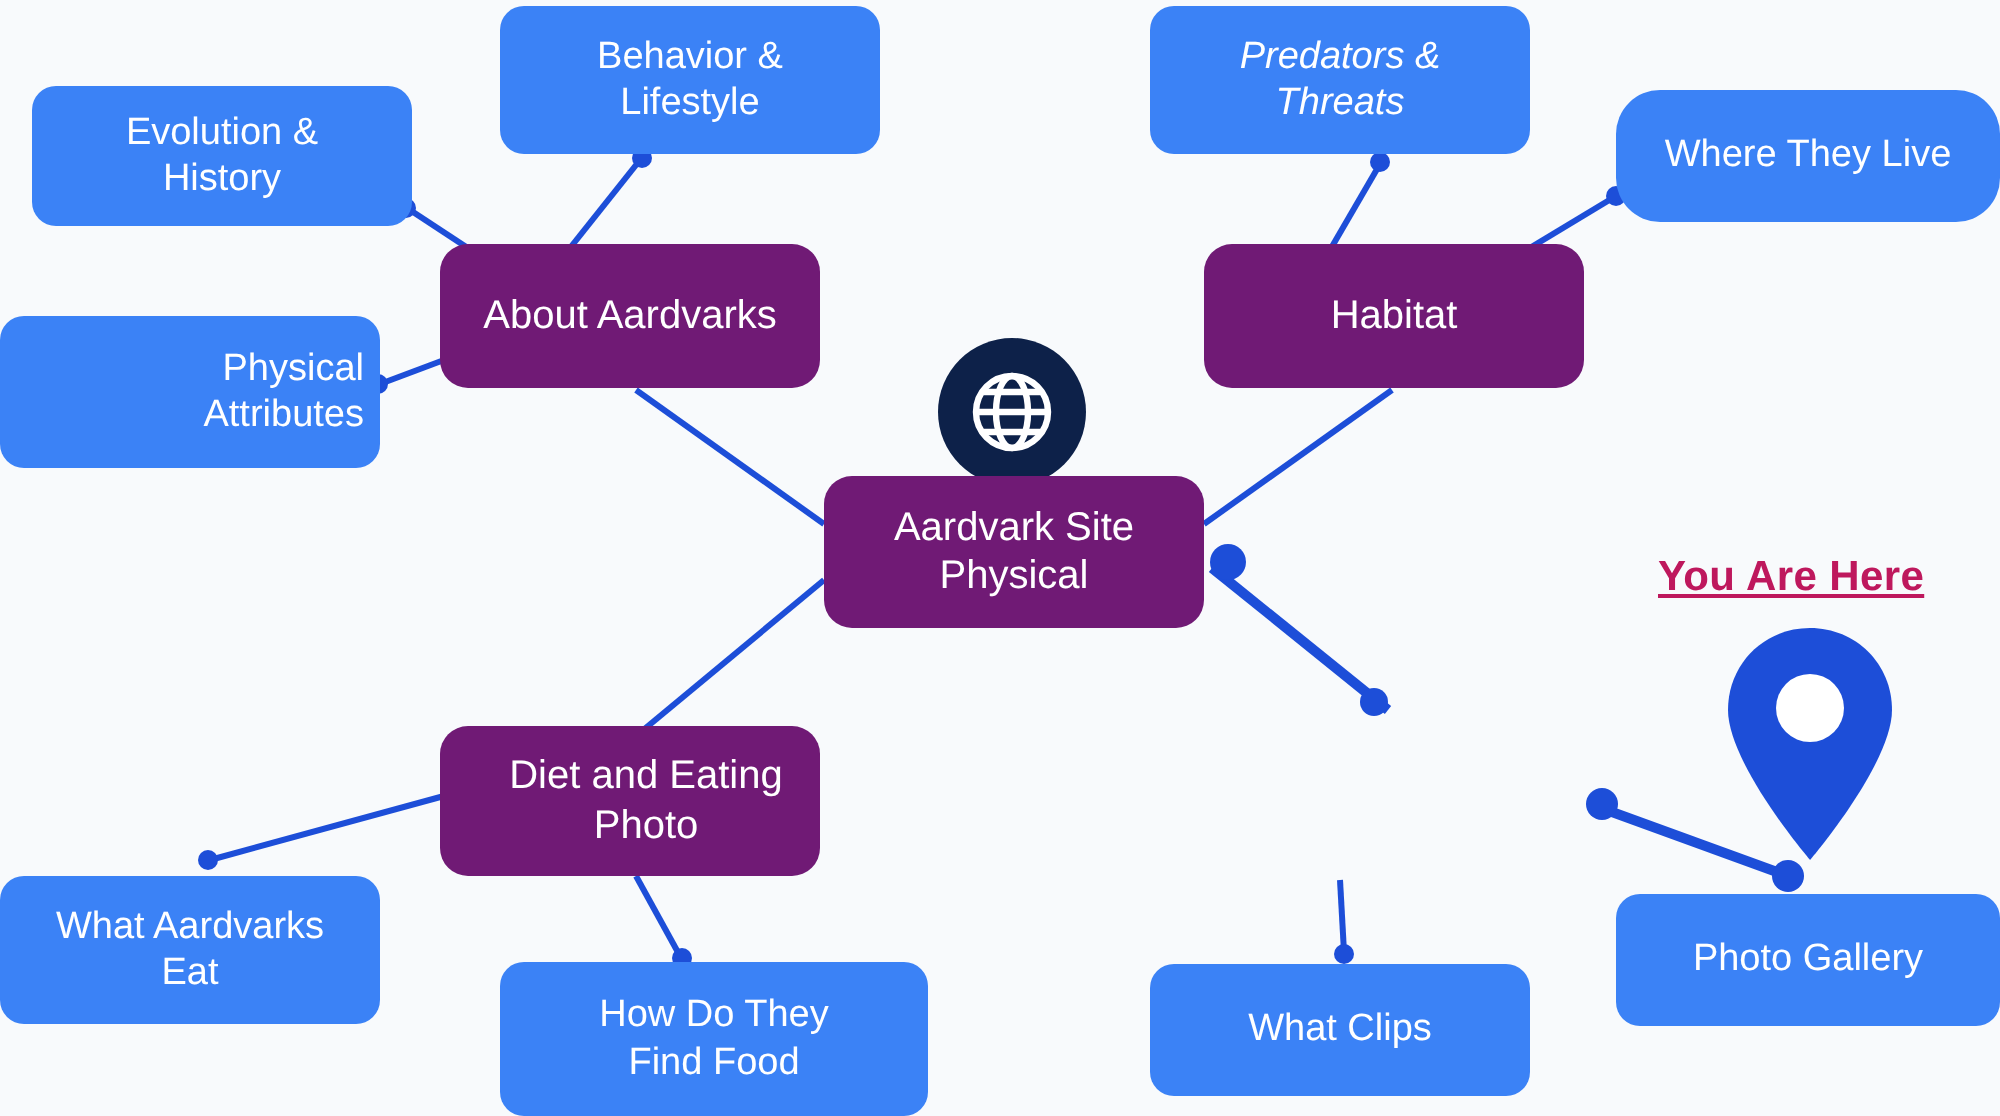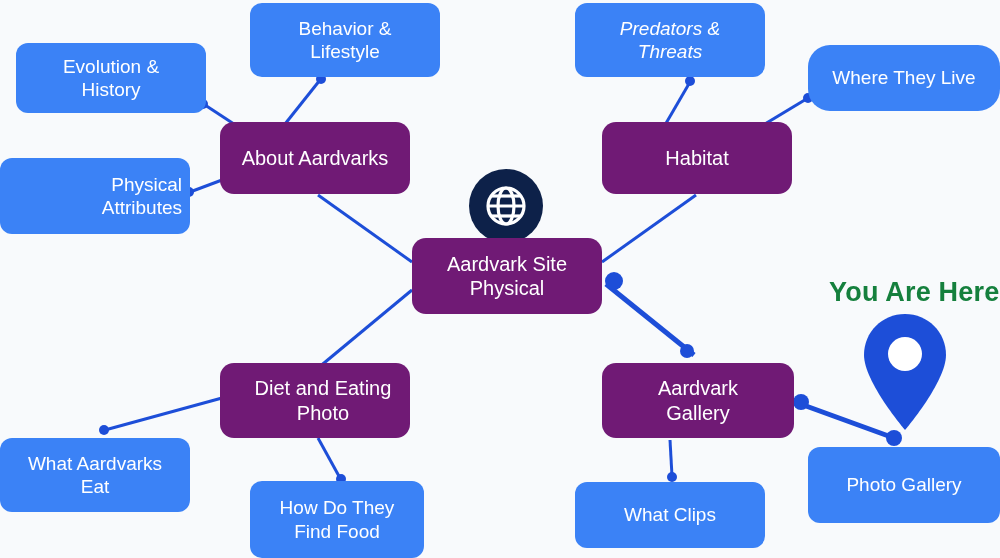--- a/index.html
+++ b/index.html
@@ -56,25 +56,26 @@
     width: 74px;
     height: 74px;
     border-radius: 50%;
     background: #0d2149;
     display: flex;
     align-items: center;
     justify-content: center;
   }
   .you-are-here-label {
     position: absolute;
-    font-size: 27px;
+    font-size: 21px;
     font-weight: bold;
-    color: #15803d;
+    color: #be185d;
     letter-spacing: 0.2px;
     white-space: nowrap;
+    text-decoration: underline;
   }
   .pin {
     position: absolute;
   }
 </style>
 </head>
 <body>
 
 <div id="canvas">
 
@@ -176,39 +177,33 @@
     </span>
   </div>
 
   <div class="node blue" style="left:0px; top:438px; width:190px; height:74px;">
     <span>
       <span>What Aardvarks</span>
       <span>Eat</span>
     </span>
   </div>
 
-  <div class="node blue" style="left:250px; top:481px; width:174px; height:77px;">
+  <div class="node blue" style="left:250px; top:481px; width:214px; height:77px;">
     <span>
       <span>How Do They</span>
       <span>Find Food</span>
     </span>
   </div>
 
-  <div class="node dark" style="left:602px; top:363px; width:192px; height:75px;">
-    <span>
-      <span>Aardvark</span>
-      <span>Gallery</span>
-    </span>
-  </div>
 
   <div class="node blue" style="left:575px; top:482px; width:190px; height:66px;">
     <span>What Clips</span>
   </div>
 
-  <div class="node blue" style="left:808px; top:447px; width:192px; height:76px;">
+  <div class="node blue" style="left:808px; top:447px; width:192px; height:66px;">
     <span>Photo Gallery</span>
   </div>
 
   <div class="you-are-here-label" style="left:829px; top:277px;">You Are Here</div>
 
   <svg class="pin" style="left:862px; top:312px;" width="86" height="120" viewBox="0 0 86 120">
     <path d="M43 2 C20 2 2 20 2 43 C2 70 43 118 43 118 C43 118 84 70 84 43 C84 20 66 2 43 2 Z" fill="#1d4ed8"></path>
     <circle cx="43" cy="42" r="17" fill="#ffffff"></circle>
   </svg>
 

